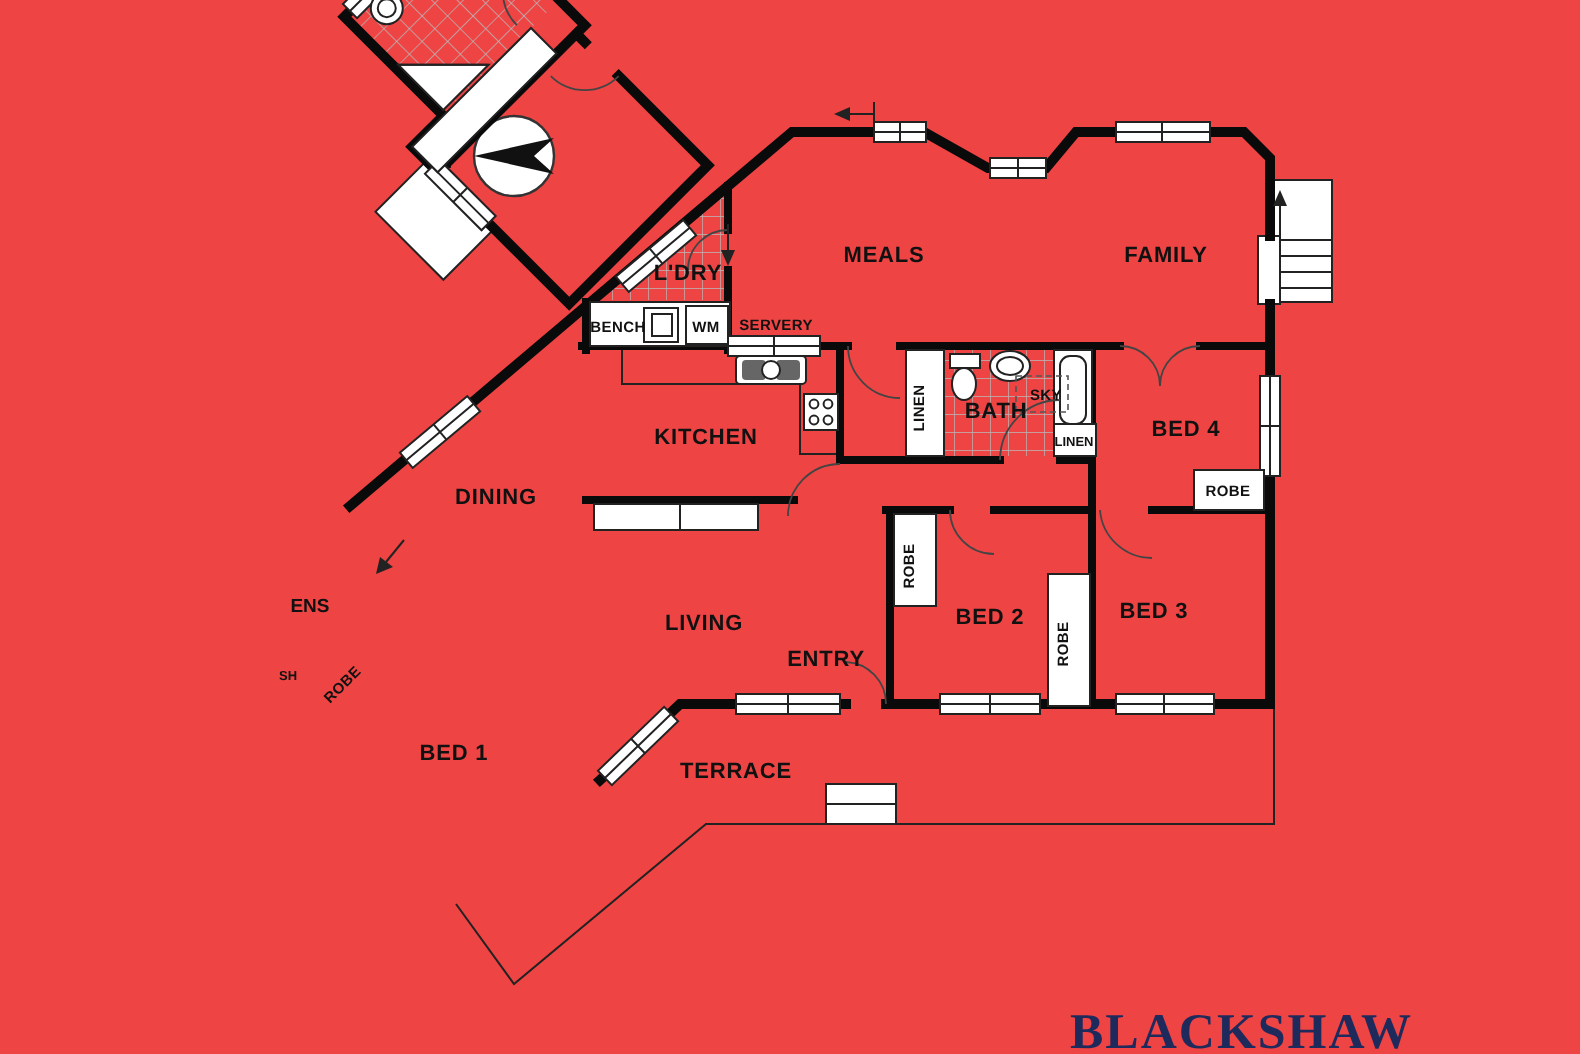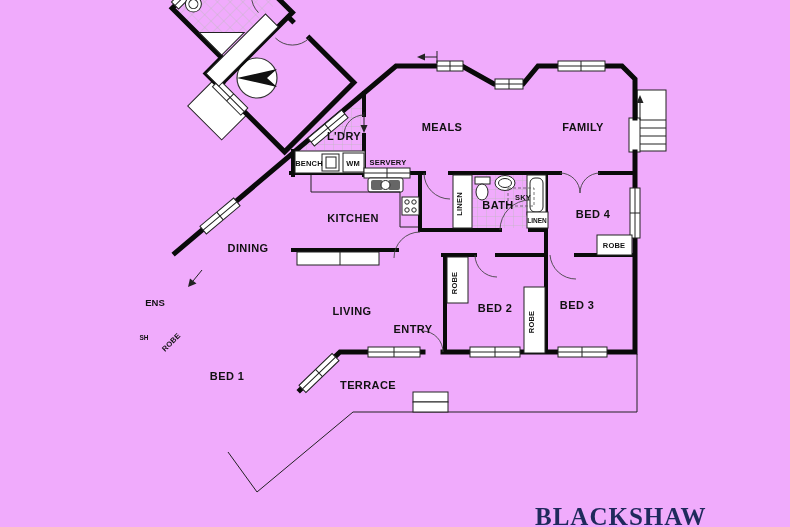--- a/index.html
+++ b/index.html
@@ -1,16 +1,16 @@
 <!DOCTYPE html>
 <html><head>
 <meta charset="utf-8">
 <style>
   html,body{margin:0;padding:0;background:#fff;}
-  #page{position:relative;width:790px;height:527px;background:#f0abfc;overflow:hidden;
+  #page{position:relative;width:790px;height:527px;background:#ef4444;overflow:hidden;
         font-family:"Liberation Sans",sans-serif;}
   svg{position:absolute;left:0;top:0;}
   .room-label{font:bold 11px "Liberation Sans",sans-serif;fill:#111;letter-spacing:.4px;}
   .small-label{font:bold 7.5px "Liberation Sans",sans-serif;fill:#111;letter-spacing:.2px;}
   .tiny-label{font:bold 6.5px "Liberation Sans",sans-serif;fill:#111;}
   .ens-label{font:bold 9.5px "Liberation Sans",sans-serif;fill:#111;}
   .north-label{font:bold 15px "Liberation Sans",sans-serif;fill:#111;}
   .wall{stroke:#0a0a0a;fill:none;stroke-linecap:square;}
   .thin{stroke:#222;stroke-width:1;fill:none;}
   .thin-w{stroke:#222;stroke-width:1;fill:#fff;}

